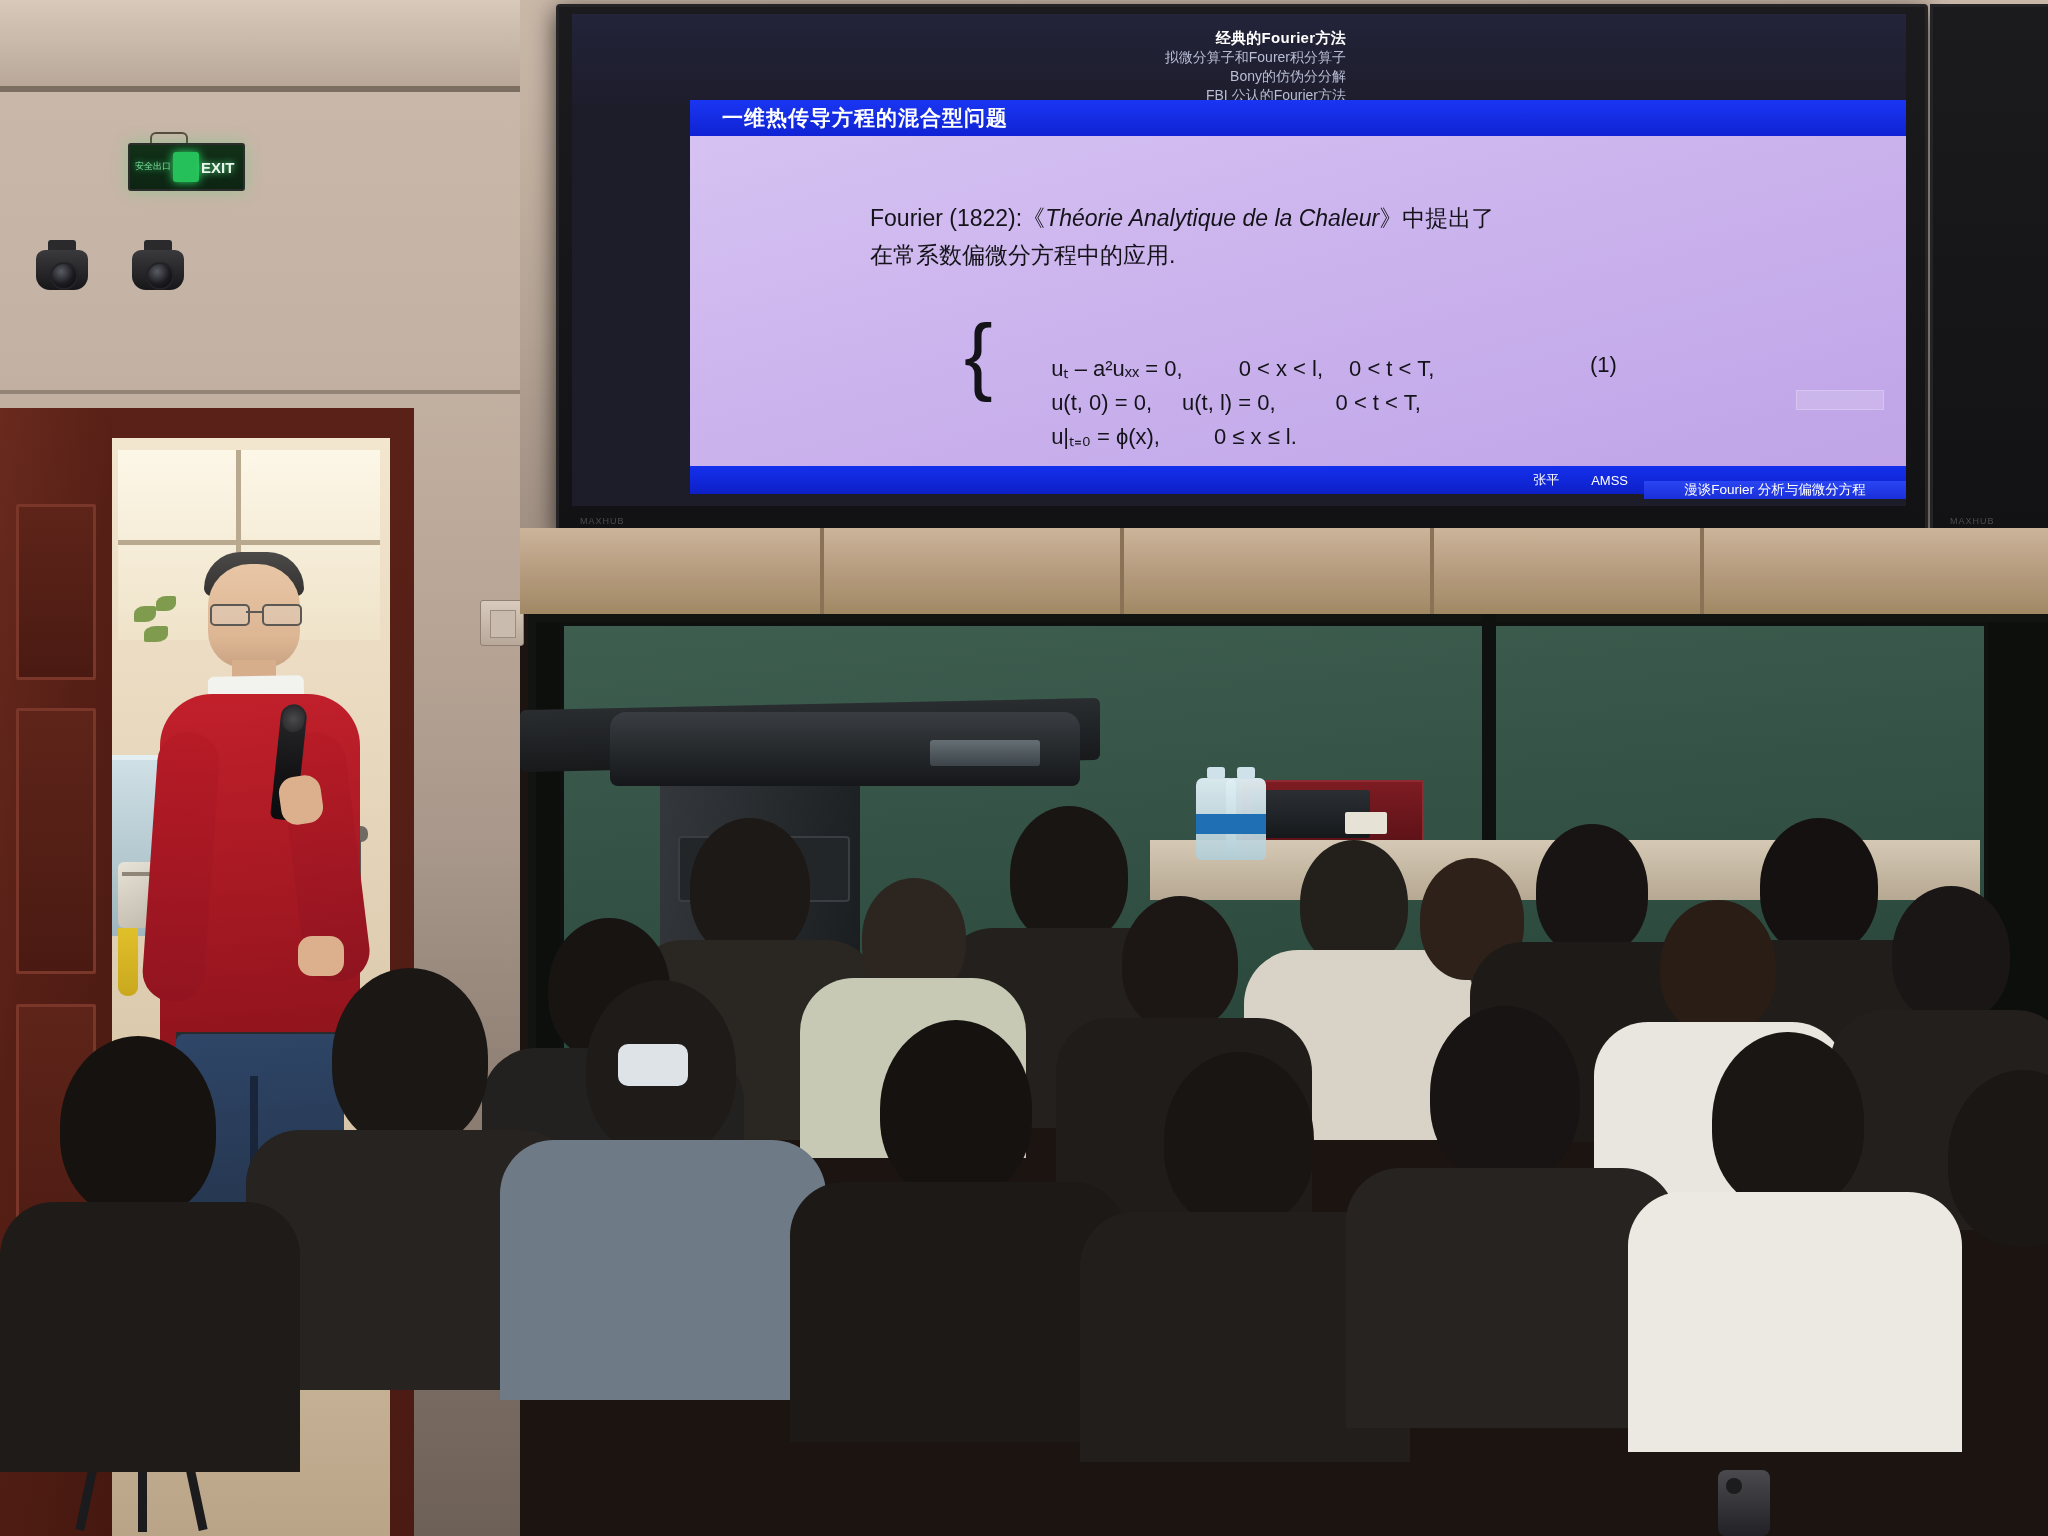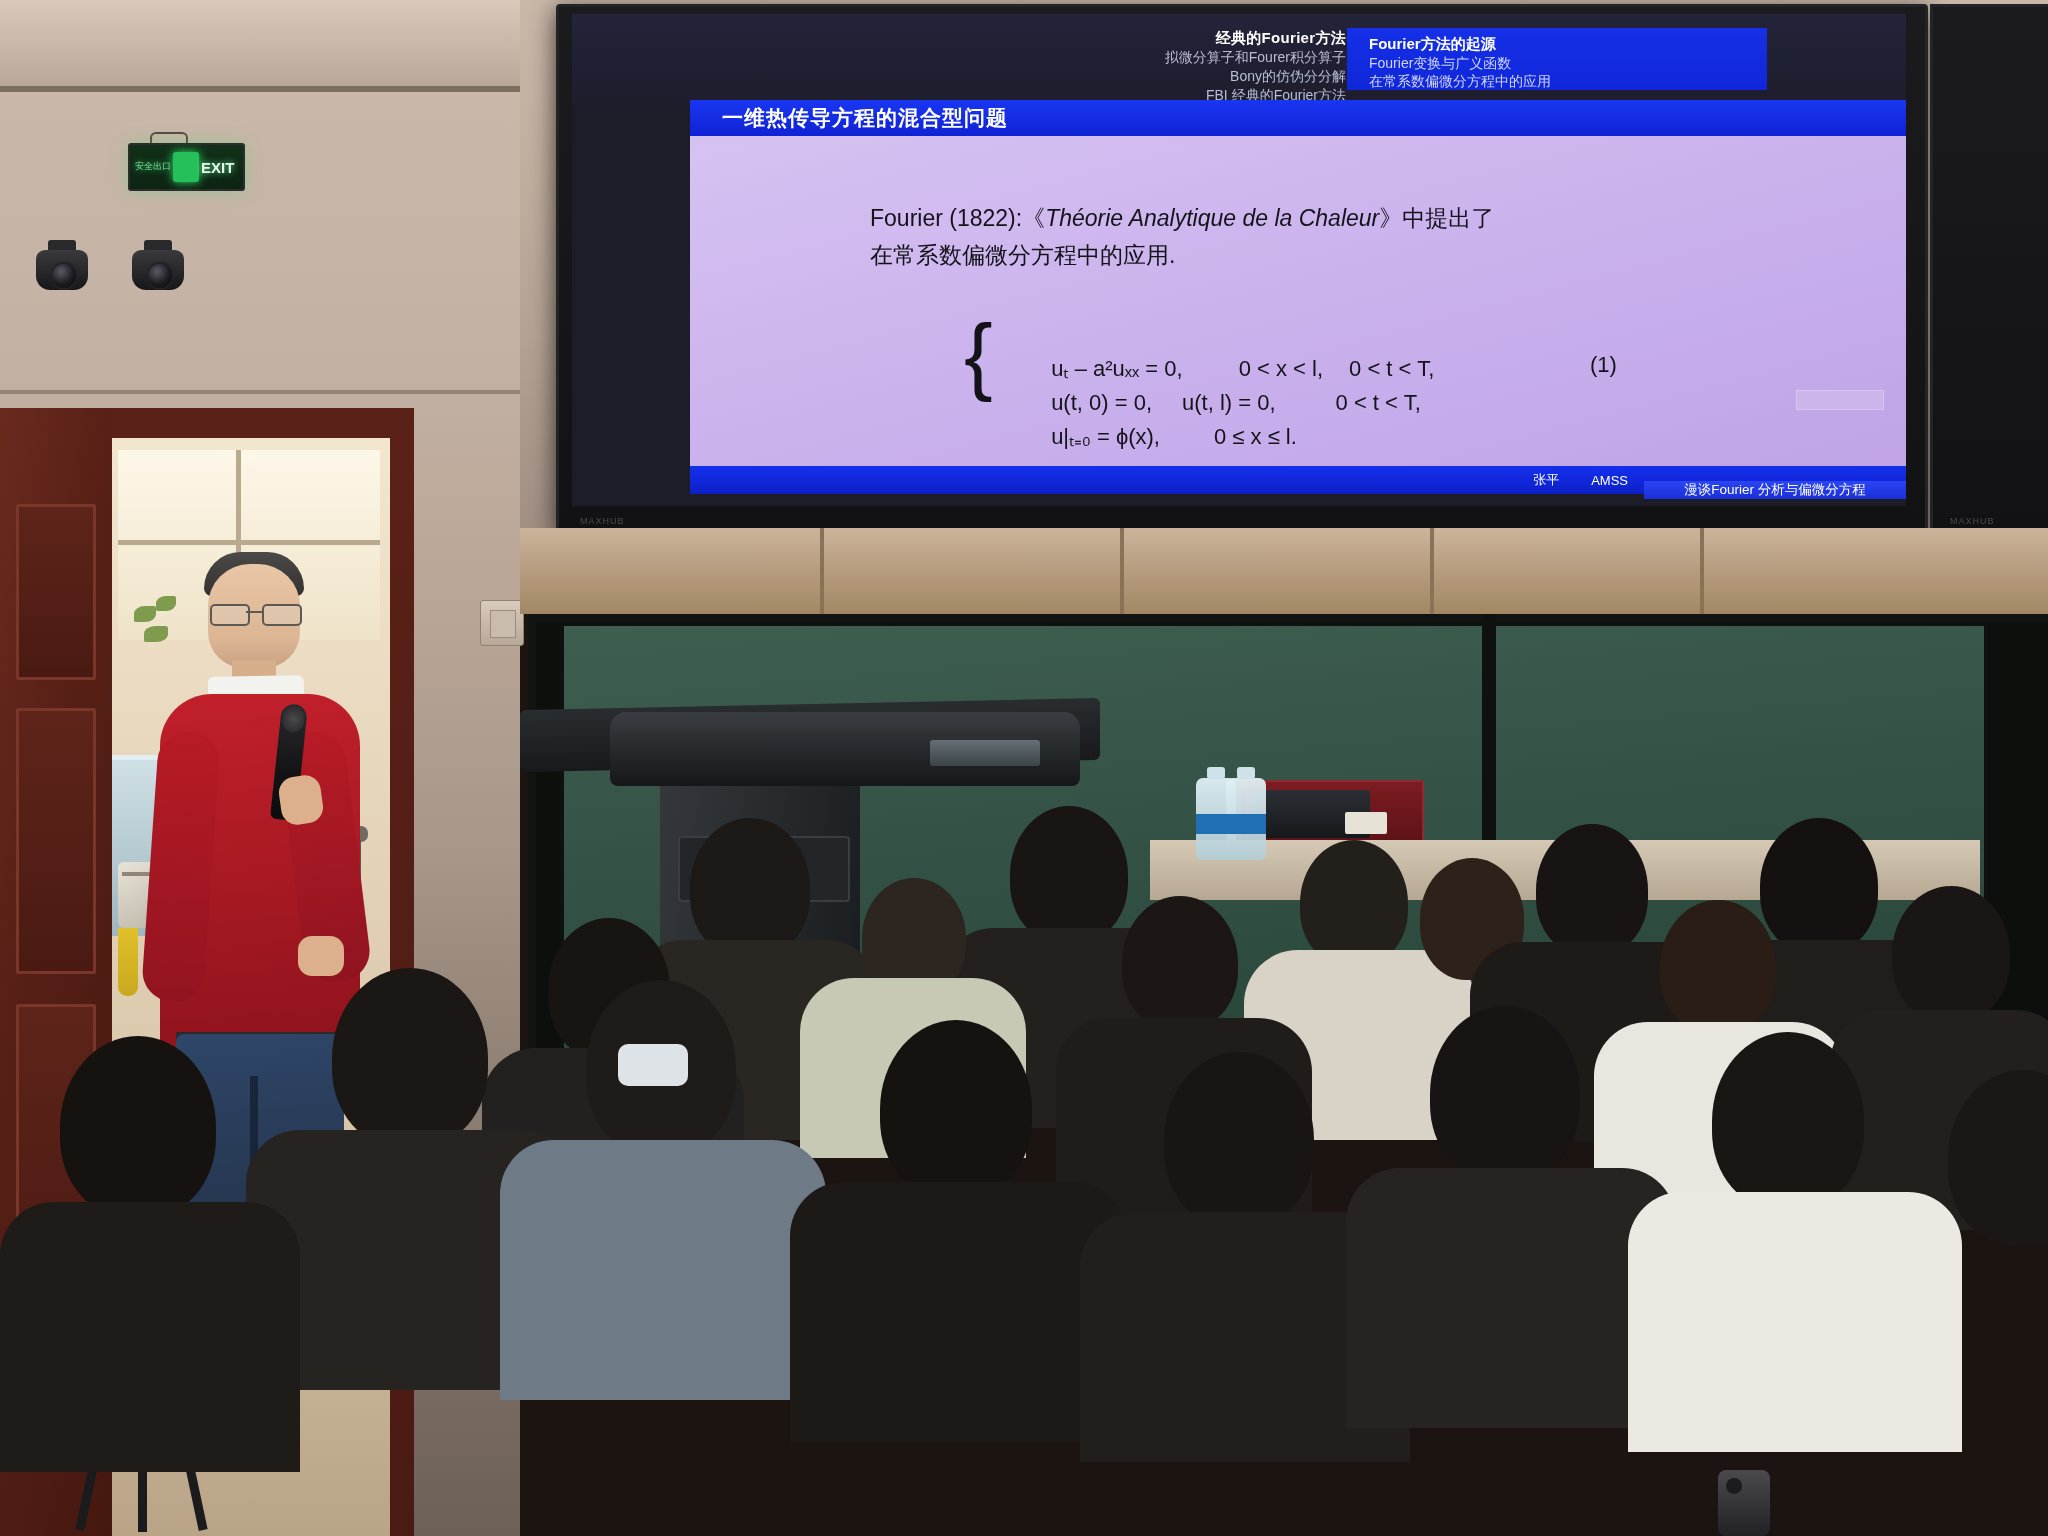--- a/index.html
+++ b/index.html
@@ -281,28 +281,23 @@
   <div class="tv-bezel-r"></div>
   <div class="tv-brand-r">MAXHUB</div>
 
   <div class="slide">
     <div class="beamer-head"></div>
 
     <div class="nav-left">
       <div class="cur">经典的Fourier方法</div>
       <div class="it">拟微分算子和Fourer积分算子</div>
       <div class="it">Bony的仿伪分分解</div>
-      <div class="it">FBI 经典的Fourier方法</div>
-    </div>
-
-    <div class="nav-box">
-      <div class="cur">Fourier方法的起源</div>
-      <div class="it">Fourier变换与广义函数</div>
-      <div class="it">在常系数偏微分方程中的应用</div>
-    </div>
+      <div class="it">FBI 公认的Fourier方法</div>
+    </div>
+
 
     <div class="slide-title">
       <span>一维热传导方程的混合型问题</span>
     </div>
 
     <div class="slide-body">
 
       <div class="para">
         <span>Fourier (1822):《</span><span class="it">Théorie Analytique de la Chaleur</span><span>》中提出了</span><br>
         <span>在常系数偏微分方程中的应用.</span>

